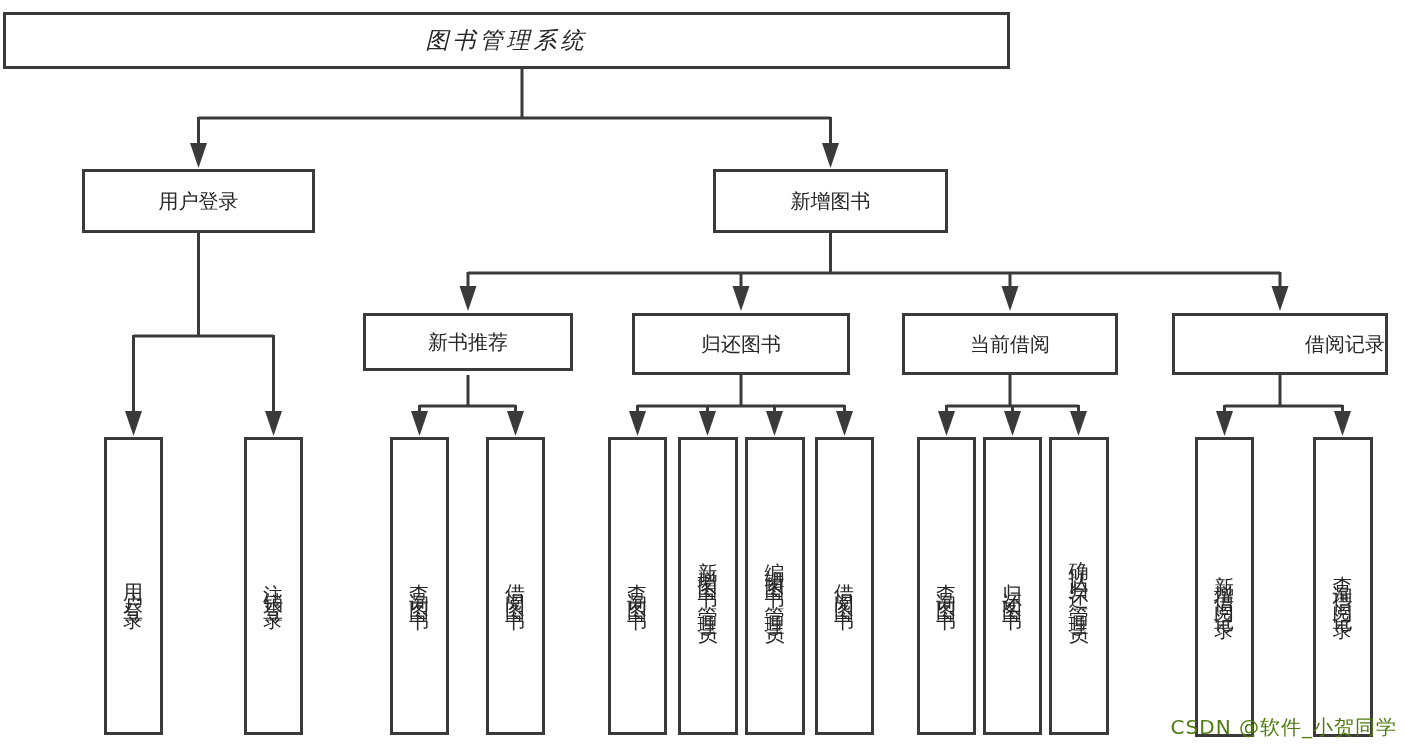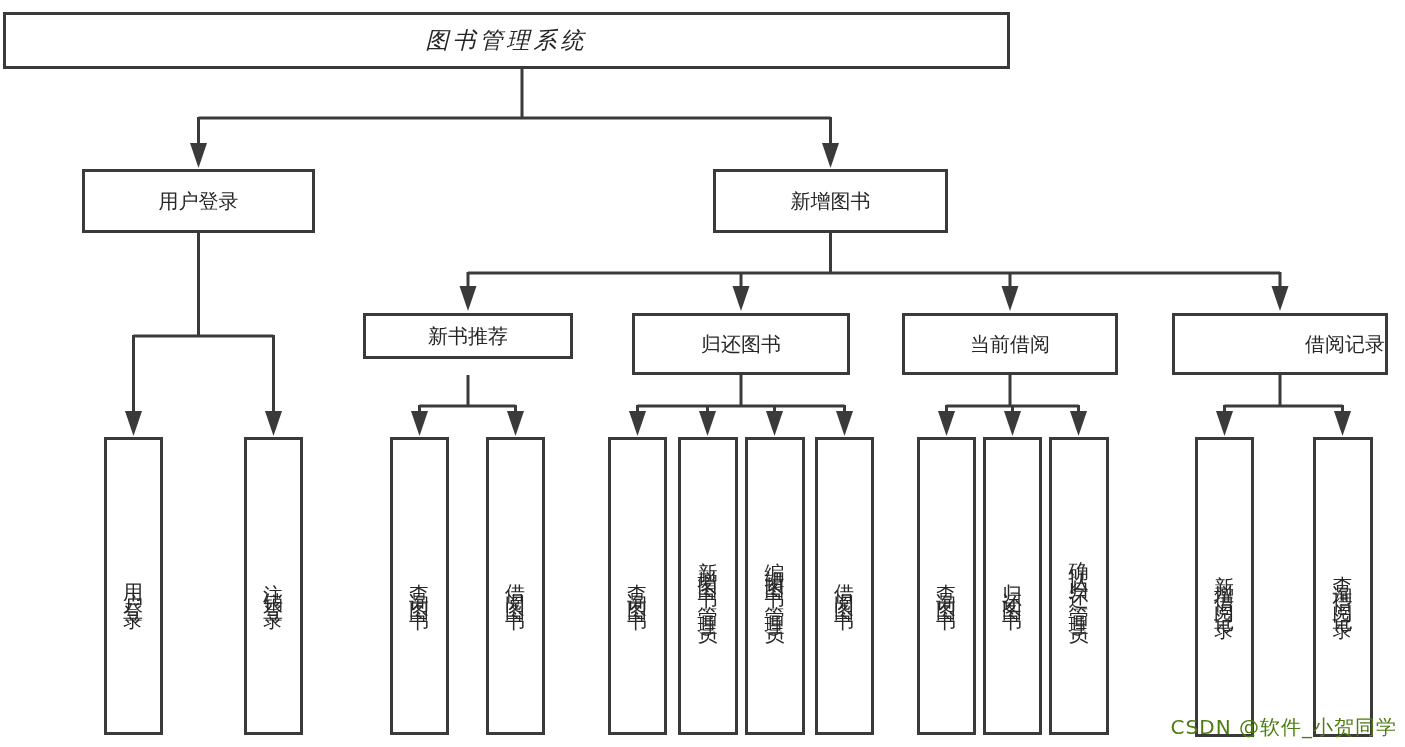--- a/index.html
+++ b/index.html
@@ -134,21 +134,21 @@
     <span>图书管理系统</span>
   </div>
 
   <div class="node" style="left:82px; top:169px; width:233px; height:64px;">
     <span>用户登录</span>
   </div>
   <div class="node" style="left:713px; top:169px; width:235px; height:64px;">
     <span>新增图书</span>
   </div>
 
-  <div class="node" style="left:363px; top:313px; width:210px; height:46px;align-items:center;">
+  <div class="node" style="left:363px; top:313px; width:210px; height:58px;align-items:center;">
     <span>新书推荐</span>
   </div>
   <div class="node" style="left:632px; top:313px; width:218px; height:62px;">
     <span>归还图书</span>
   </div>
   <div class="node" style="left:902px; top:313px; width:216px; height:62px;text-align:center;">
     <span>当前借阅</span>
   </div>
   <div class="node" style="left:1172px; top:313px; width:216px; height:62px;justify-content:flex-end;">
     <span>借阅记录</span>

